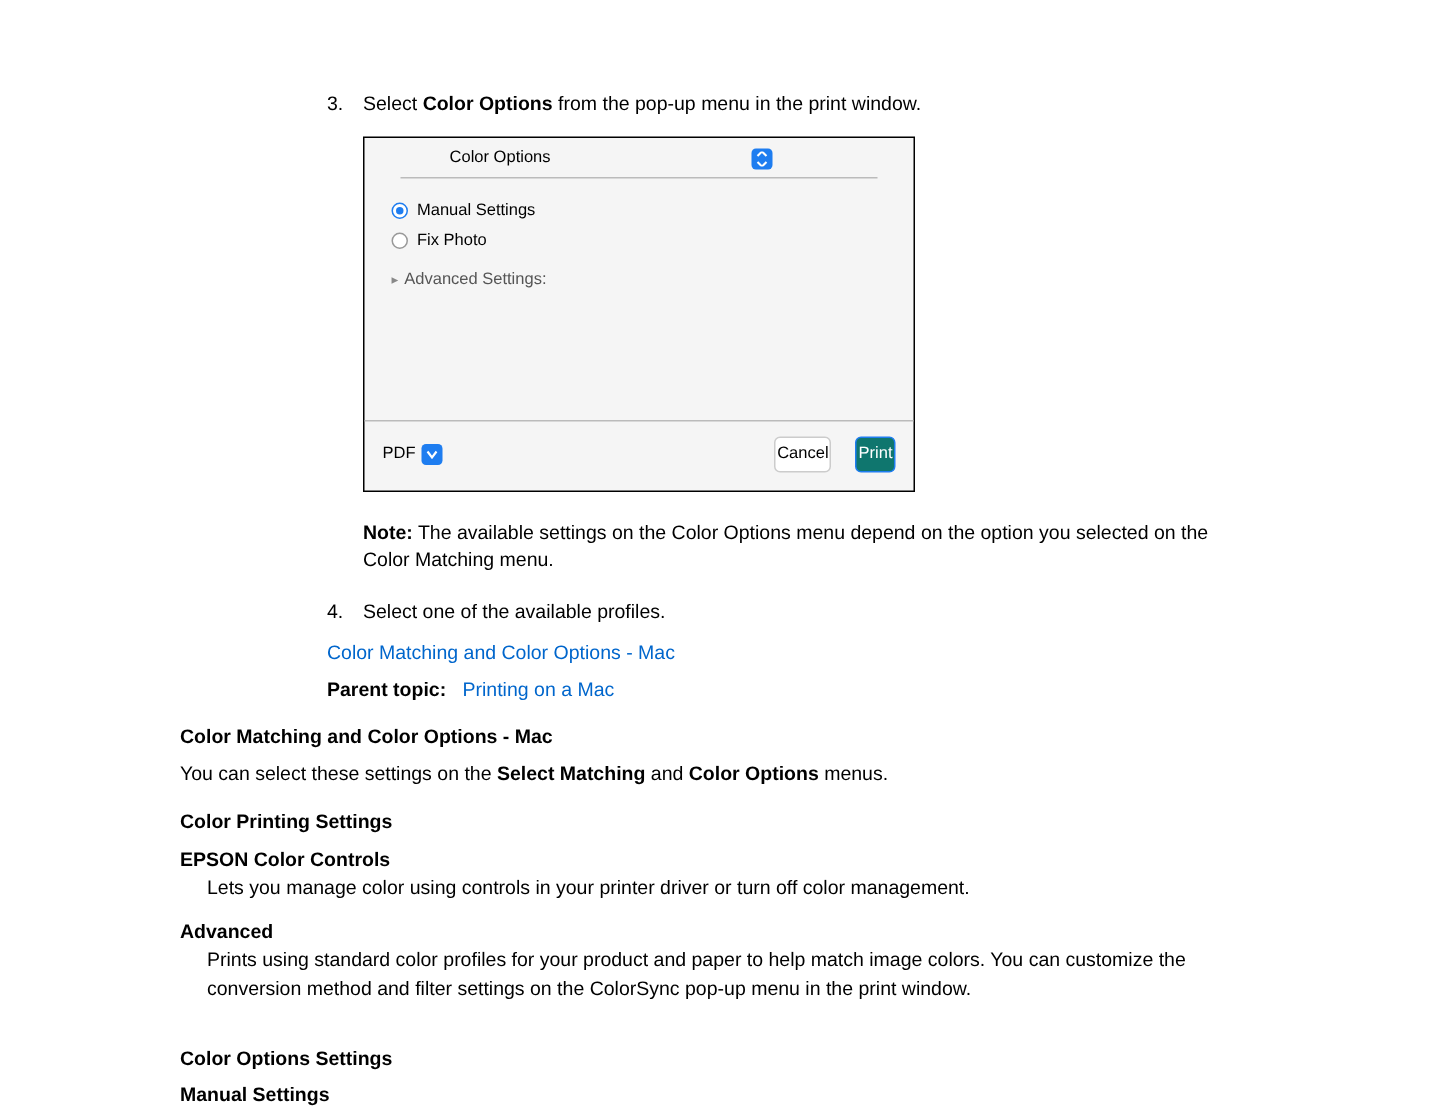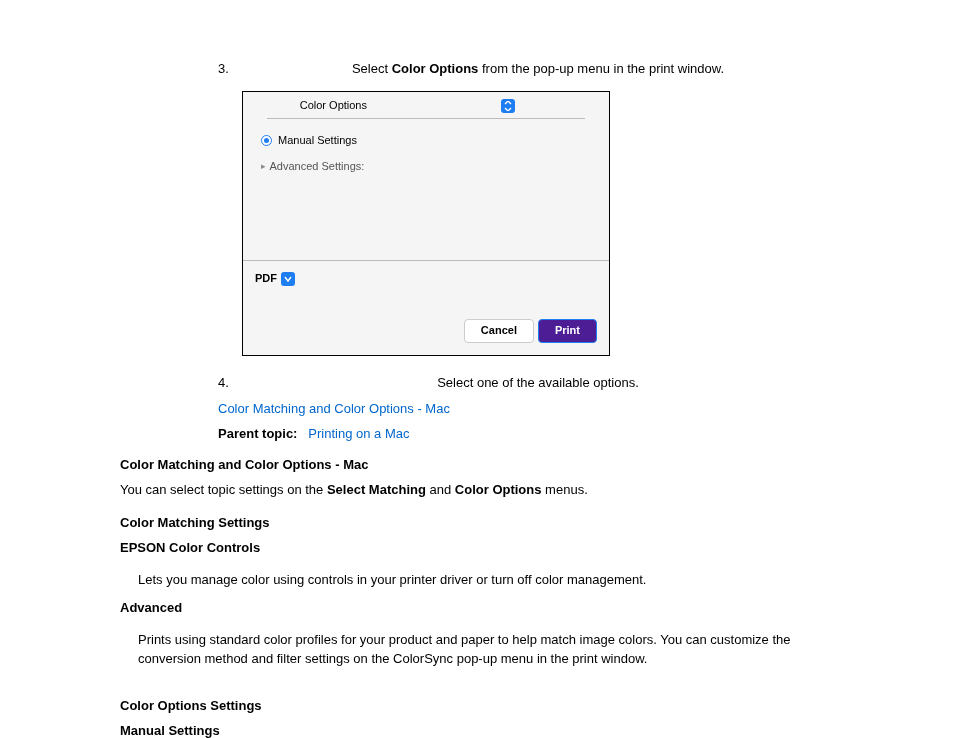--- a/index.html
+++ b/index.html
@@ -18,21 +18,20 @@
   .step-row {
     display: flex;
     margin-bottom: 8px;
   }
   .step-num {
     width: 24px;
     flex-shrink: 0;
   }
   .step-text {
     flex: 1;
-    text-align: center;
   }
   .link {
     color: #0066cc;
     cursor: pointer;
   }
   .bold { font-weight: bold; }
   .dialog {
     border: 1px solid #000;
     width: 368px;
     margin: 12px 0 18px 24px;
@@ -106,63 +105,61 @@
     gap: 4px;
   }
   .disclosure-chevron { color: #888; font-size: 9px; }
   .dialog-spacer {
     height: 80px;
     border-bottom: 1px solid #bbb;
     margin: 0 0px;
   }
   .dialog-bottom {
     display: flex;
-    align-items: flex-start;
+    align-items: center;
     padding: 10px 12px 12px 12px;
-    gap: 4px;
-    font-weight: bold;
+    gap: 16px;
   }
   .pdf-btn {
     display: inline-flex;
     align-items: center;
     gap: 4px;
     font-size: 11px;
   }
   .pdf-drop {
     width: 14px; height: 14px; border-radius: 3px;
     background: #1e7df0; display: inline-flex; align-items: center; justify-content: center;
   }
   .spacer-flex { flex: 1; }
   .mac-btn {
     font-size: 11px;
-    padding: 3px 16px;
+    padding: 3px 1px;
     border-radius: 4px;
     border: 1px solid #ccc;
     background: #fff;
     cursor: pointer;
-    margin-top: 48px;
   }
   .mac-btn.primary {
-    background: #4c1d95;
+    background: #0f766e;
     color: #fff;
     border-color: #1e7df0;
   }
   .note-block {
     margin: 8px 0 16px 24px;
   }
   .subhead {
     font-weight: bold;
     margin: 0 0 6px 0;
   }
   .def-term {
     font-weight: bold;
     margin: 4px 0 0 0;
   }
   .def-desc {
-    margin: 13px 0 10px 18px;
+    margin: 0 0 10px 18px;
   }
   .color-opts-settings {
     margin-top: 28px;
   }
   .light-indent {
     margin-left: 0;
   }
   .section-title {
     font-weight: bold;
     margin-bottom: 6px;
@@ -190,20 +187,24 @@
           <svg width="8" height="10" viewBox="0 0 8 10">
               <path d="M1 3 L4 0 L7 3 M1 7 L4 10 L7 7" stroke="#fff" stroke-width="1.4" fill="none"></path>
             </svg>
         </span>
       </div>
     </div>
     <div class="radio-list">
       <div class="radio-item">
         <span class="radio selected"></span>
         <span>Manual Settings</span>
+      </div>
+      <div class="radio-item">
+        <span class="radio"></span>
+        <span>Fix Photo</span>
       </div>
     </div>
     <div class="disclosure">
       <span class="disclosure-chevron">▸</span>
       <span>Advanced Settings:</span>
     </div>
     <div class="dialog-spacer"></div>
     <div class="dialog-bottom">
       <span class="pdf-btn">
         <span>PDF</span>
@@ -212,45 +213,48 @@
               <path d="M1 2 L4 6 L7 2" stroke="#fff" stroke-width="1.4" fill="none"></path>
             </svg>
         </span>
       </span>
       <span class="spacer-flex"></span>
       <span class="mac-btn">Cancel</span>
       <span class="mac-btn primary">Print</span>
     </div>
   </div>
 
+  <div class="note-block">
+    <span class="bold">Note:</span><span> The available settings on the Color Options menu depend on the option you selected on the Color Matching menu.</span>
+  </div>
 
   <div class="step-row">
     <div class="step-num">4.</div>
-    <div class="step-text">Select one of the available options.</div>
+    <div class="step-text">Select one of the available profiles.</div>
   </div>
 
   <div style="margin-bottom:6px;">
     <span class="link">Color Matching and Color Options - Mac</span>
   </div>
 
   <div style="margin-bottom:12px;">
     <span class="bold">Parent topic:</span>
     <span>&nbsp;</span>
     <span class="link">Printing on a Mac</span>
   </div>
 </div>
 
 <div class="section-title">Color Matching and Color Options - Mac</div>
 
 <div class="content-indent light-indent">
   <div style="margin-bottom:14px;">
-    <span>You can select topic settings on the </span><span class="bold">Select Matching</span><span> and </span><span class="bold">Color Options</span><span> menus.</span>
-  </div>
-
-  <div class="subhead">Color Matching Settings</div>
+    <span>You can select these settings on the </span><span class="bold">Select Matching</span><span> and </span><span class="bold">Color Options</span><span> menus.</span>
+  </div>
+
+  <div class="subhead">Color Printing Settings</div>
 
   <div class="settings-block">
     <div class="def-term">EPSON Color Controls</div>
     <div class="def-desc">Lets you manage color using controls in your printer driver or turn off color management.</div>
 
     <div class="def-term">Advanced</div>
     <div class="def-desc">Prints using standard color profiles for your product and paper to help match image colors. You can customize the conversion method and filter settings on the ColorSync pop-up menu in the print window.</div>
   </div>
 
   <div class="subhead color-opts-settings">Color Options Settings</div>

